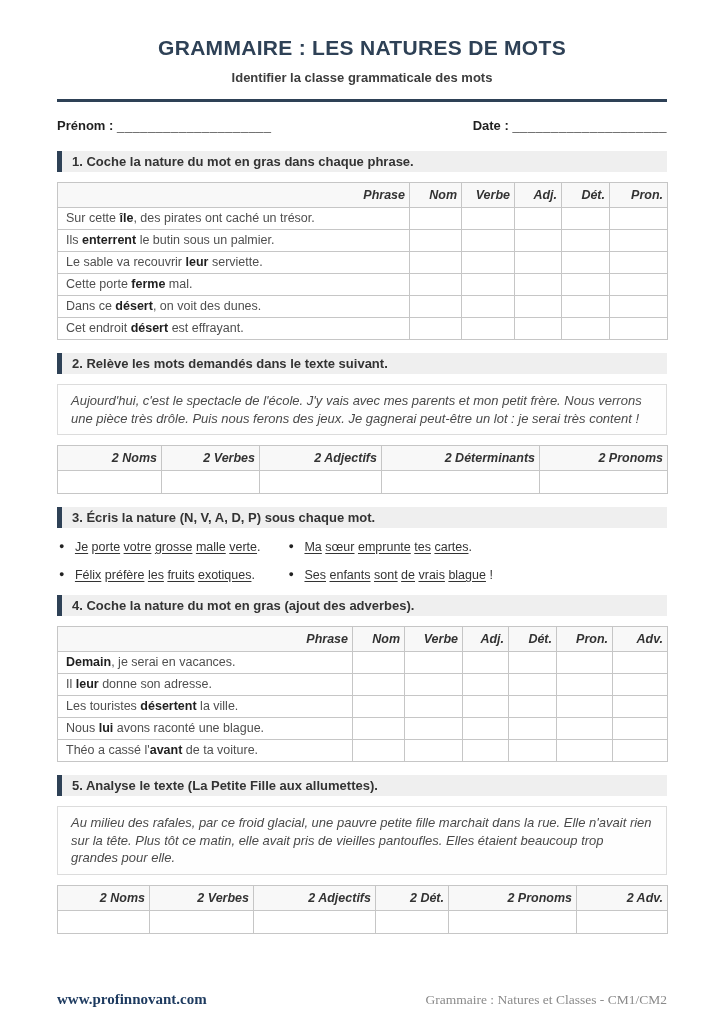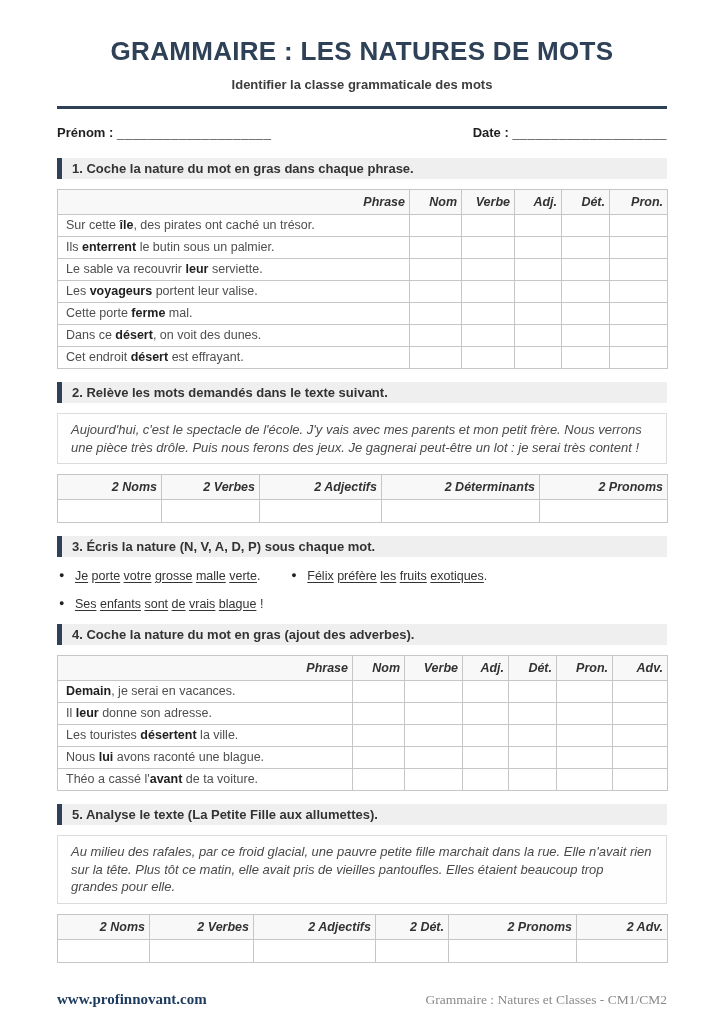--- a/index.html
+++ b/index.html
@@ -1,20 +1,20 @@
 <!DOCTYPE html>
 <html><head>
 <meta charset="utf-8">
 <style>
   * { box-sizing: border-box; }
   html, body { margin: 0; padding: 0; background: #ffffff; }
   body { width: 724px; height: 1024px; font-family: "Liberation Sans", sans-serif; color: #4f4f4f; }
   .page { width: 724px; height: 1024px; padding: 36px 57px 0 57px; position: relative; overflow: hidden; }
 
-  .title { margin: 0; text-align: center; font-size: 26px; font-weight: bold; color: #2e4156; letter-spacing: 0.3px; }
+  .title { margin: 0; text-align: center; font-size: 21px; font-weight: bold; color: #2e4156; letter-spacing: 0.3px; }
   .subtitle { margin-top: 10px; text-align: center; font-size: 13px; font-weight: bold; color: #3d3d3d; }
   .rule { height: 3px; background: #2e4156; margin-top: 14px; }
 
   .meta-row { display: flex; justify-content: space-between; margin-top: 16px; font-size: 13px; color: #1f1f1f; }
   .meta-item { white-space: nowrap; }
   .meta-label { font-weight: bold; }
   .blank { color: #555; letter-spacing: 0.5px; }
 
   .sec { margin-top: 13px; }
   .sec.first { margin-top: 18px; }
@@ -91,28 +91,20 @@
       </tr>
       <tr>
         <td class="phrase"><span>Le sable va recouvrir </span><b>leur</b><span> serviette.</span></td>
         <td class="ans"></td>
             <td class="ans"></td>
             <td class="ans"></td>
             <td class="ans"></td>
             <td class="ans"></td>
       </tr>
       <tr>
-        <td class="phrase"><span>Les </span><b>voyageurs</b><span> portent leur valise.</span></td>
-        <td class="ans"></td>
-            <td class="ans"></td>
-            <td class="ans"></td>
-            <td class="ans"></td>
-            <td class="ans"></td>
-      </tr>
-      <tr>
         <td class="phrase"><span>Cette porte </span><b>ferme</b><span> mal.</span></td>
         <td class="ans"></td>
             <td class="ans"></td>
             <td class="ans"></td>
             <td class="ans"></td>
             <td class="ans"></td>
       </tr>
       <tr>
         <td class="phrase"><span>Dans ce </span><b>désert</b><span>, on voit des dunes.</span></td>
         <td class="ans"></td>
@@ -167,20 +159,28 @@
     <div class="sec-heading">3. Écris la nature (N, V, A, D, P) sous chaque mot.</div>
     <div class="sent-grid">
       <div class="sentence">
         <span class="bullet">●</span>
         <span class="uw">Je</span>
         <span class="uw">porte</span>
         <span class="uw">votre</span>
         <span class="uw">grosse</span>
         <span class="uw">malle</span>
         <span class="uw">verte</span><span>.</span>
+      </div>
+      <div class="sentence">
+        <span class="bullet">●</span>
+        <span class="uw">Ma</span>
+        <span class="uw">sœur</span>
+        <span class="uw">emprunte</span>
+        <span class="uw">tes</span>
+        <span class="uw">cartes</span><span>.</span>
       </div>
       <div class="sentence">
         <span class="bullet">●</span>
         <span class="uw">Félix</span>
         <span class="uw">préfère</span>
         <span class="uw">les</span>
         <span class="uw">fruits</span>
         <span class="uw">exotiques</span><span>.</span>
       </div>
       <div class="sentence">

